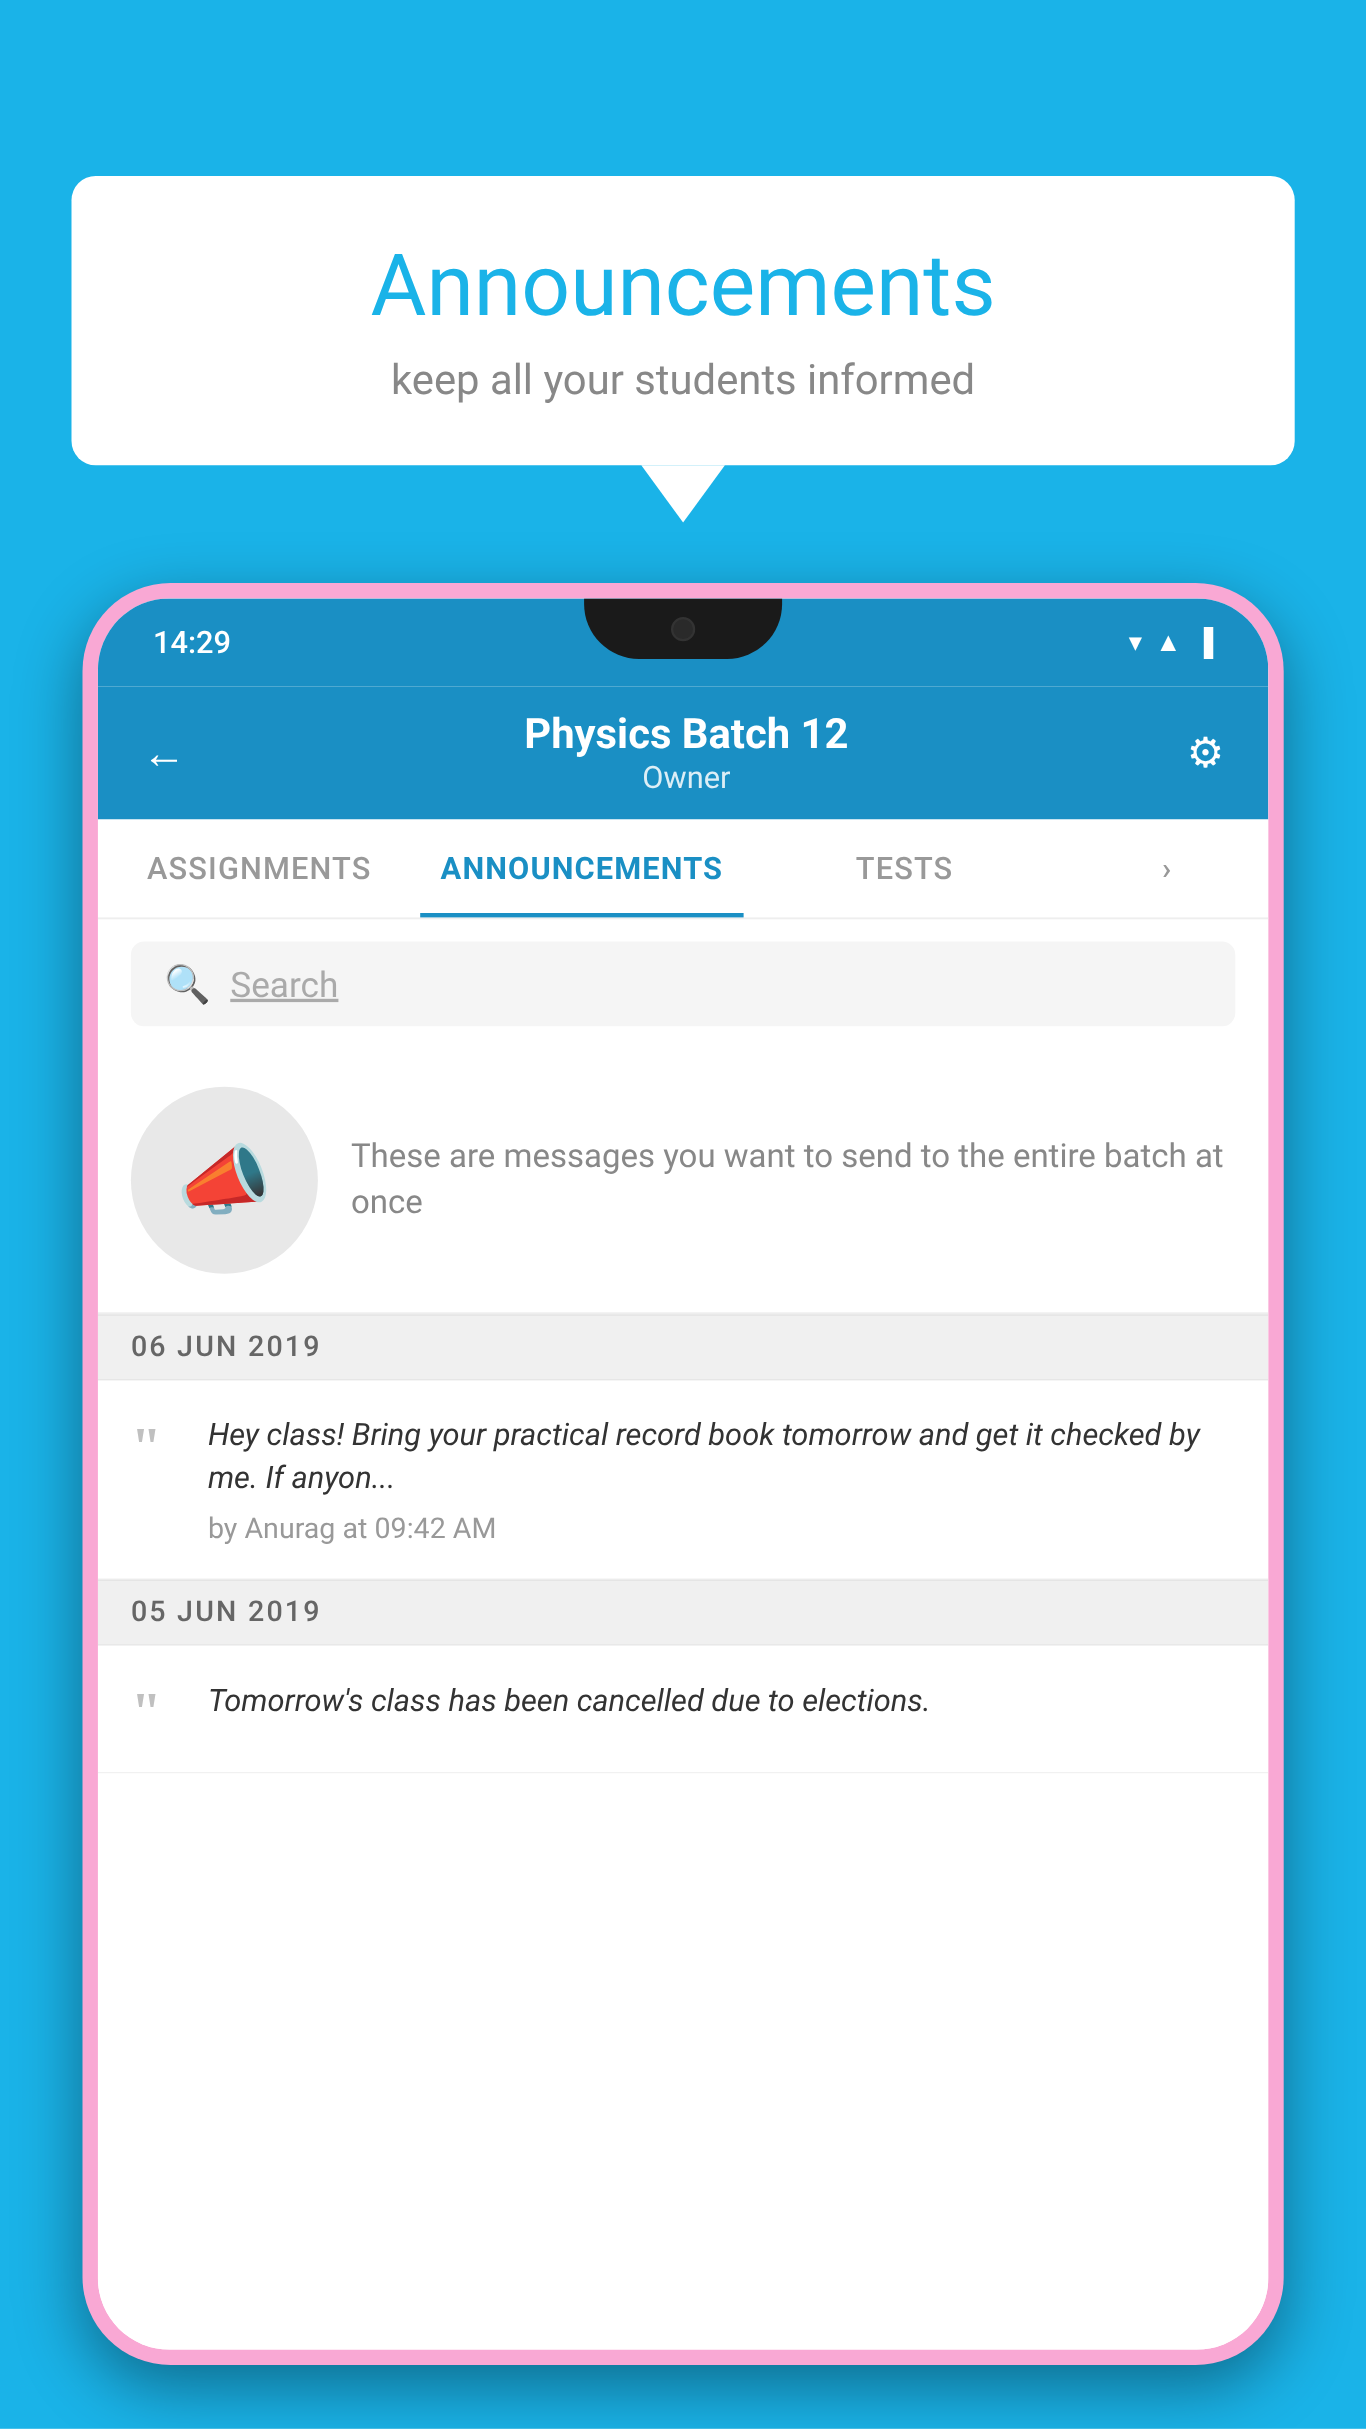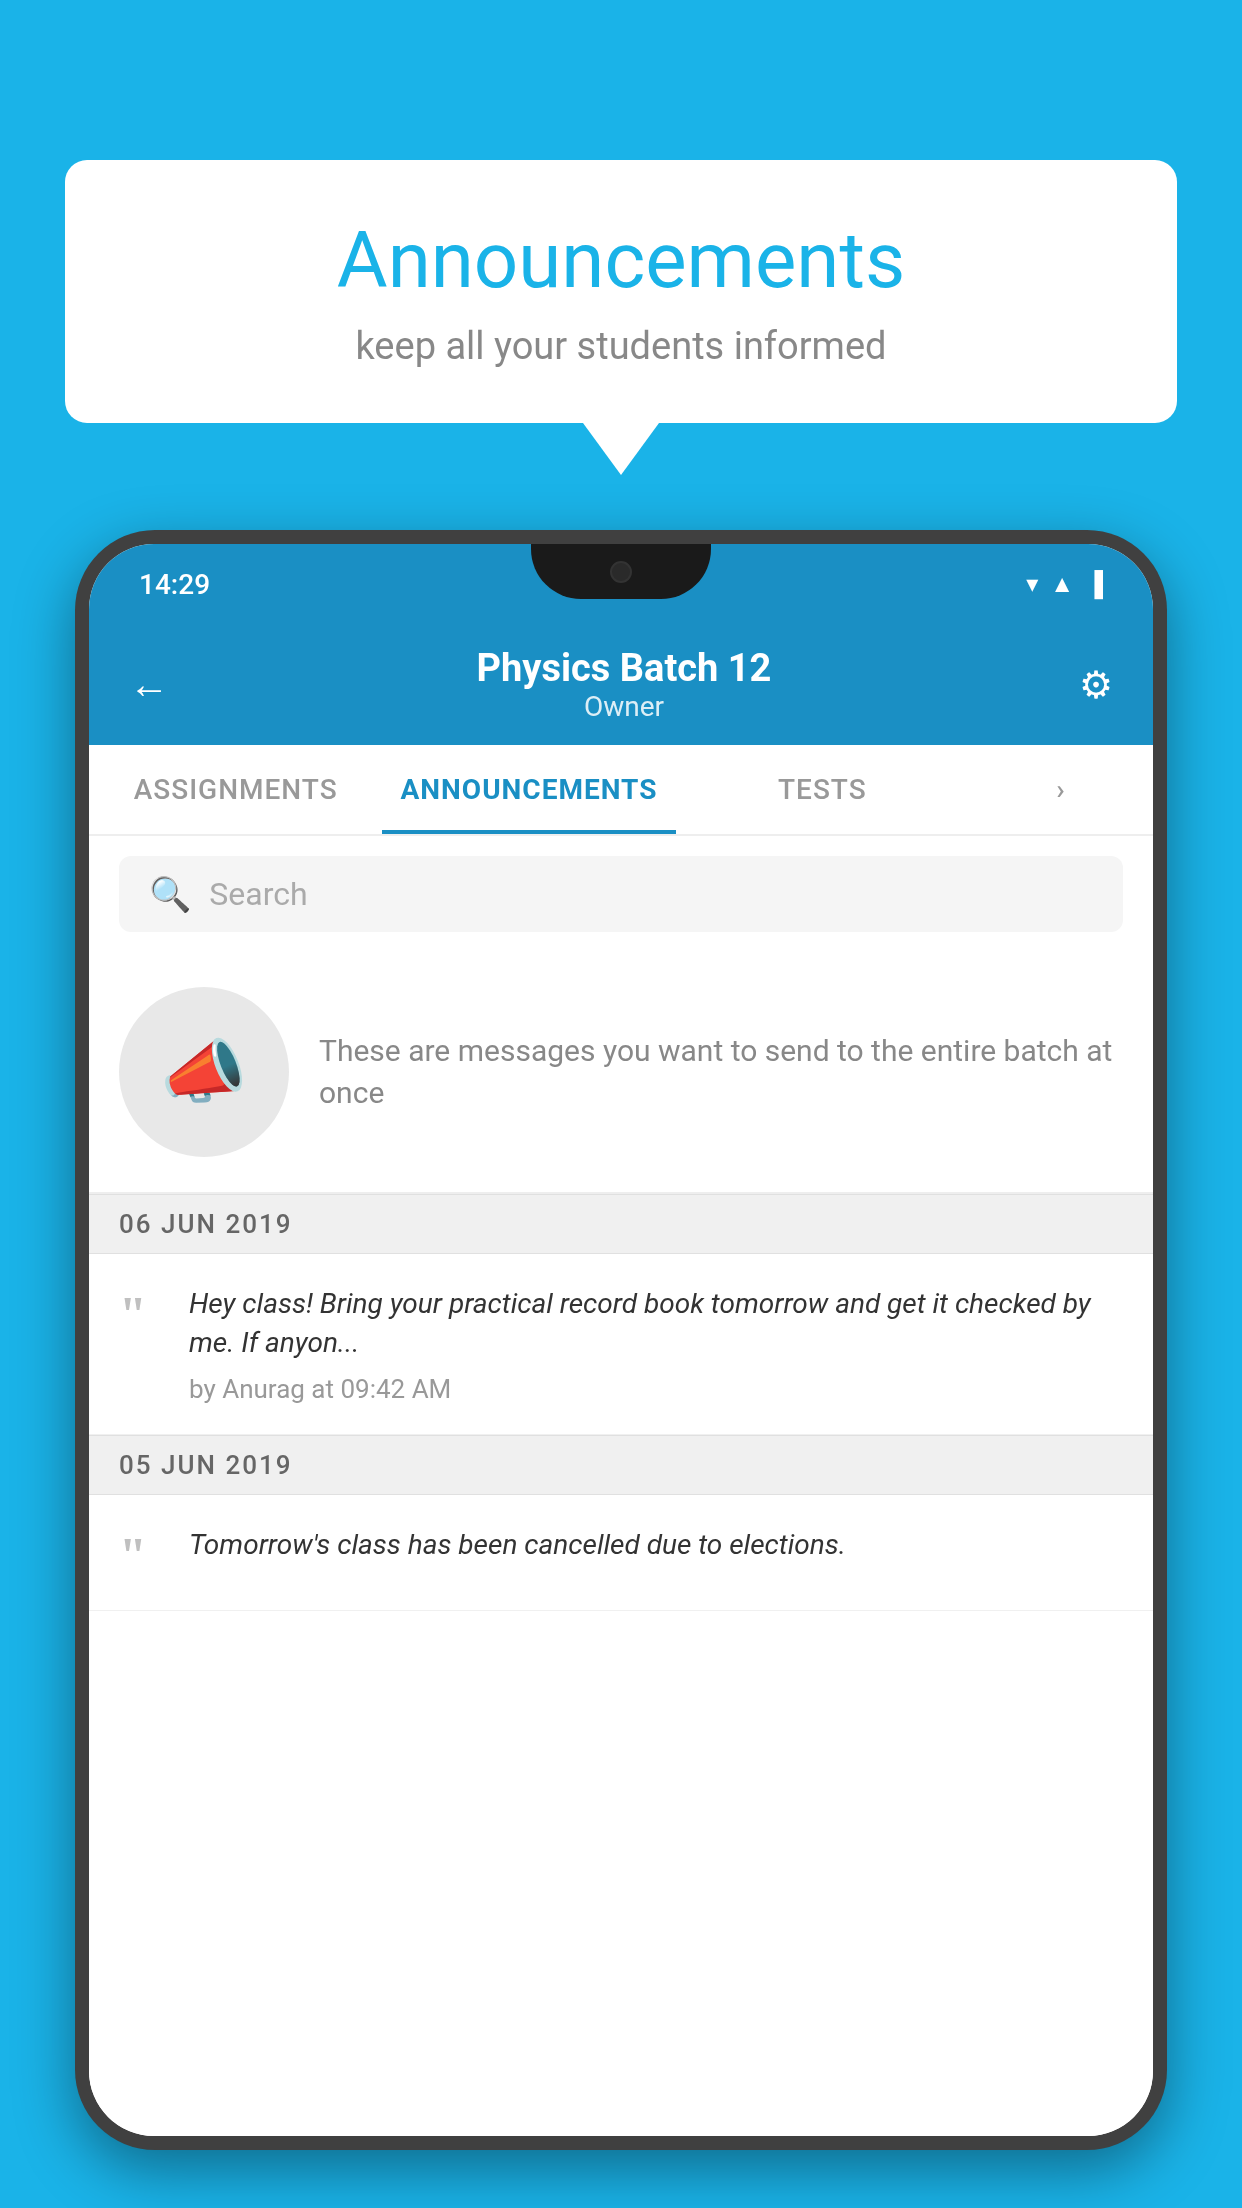--- a/index.html
+++ b/index.html
@@ -57,21 +57,21 @@
     
     .phone-container {
       position: absolute;
       top: 530px;
       left: 75px;
       right: 75px;
       bottom: 0;
     }
 
     .phone-frame {
-      background: #404040;
+      background: #f9a8d4;
       border-radius: 80px;
       width: 100%;
       height: 1620px;
       position: relative;
       overflow: hidden;
       box-shadow: 0 20px 60px rgba(0,0,0,0.4);
     }
 
     
     .phone-top-bar {
@@ -223,20 +223,21 @@
     }
 
     .search-icon-svg {
       color: #aaa;
       font-size: 34px;
     }
 
     .search-placeholder {
       color: #aaa;
       font-size: 32px;
+      text-decoration: underline;
     }
 
     
     .promo-section {
       background: white;
       padding: 35px 30px;
       display: flex;
       align-items: center;
       gap: 30px;
       border-bottom: 2px solid #eee;

